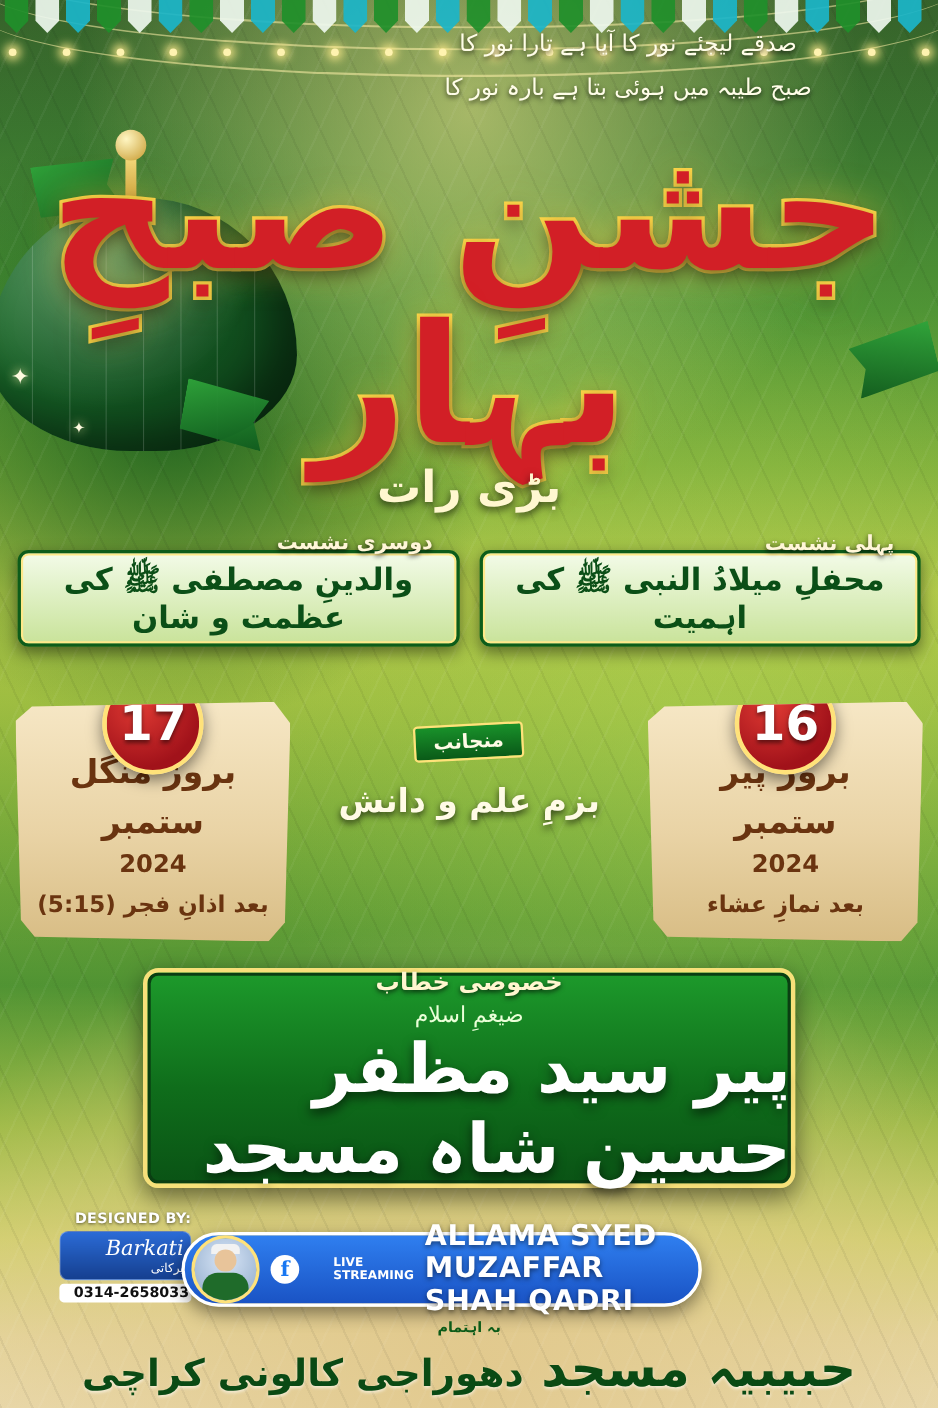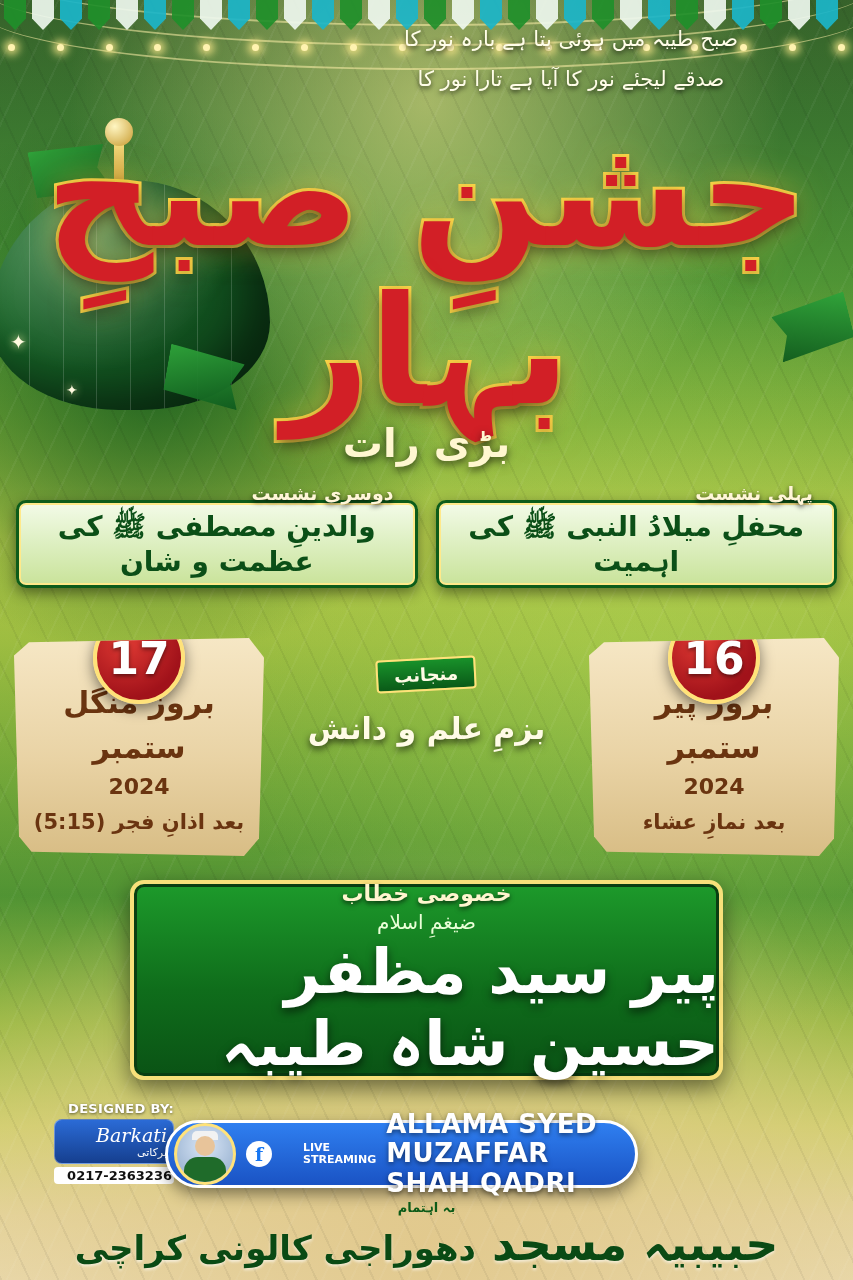--- a/index.html
+++ b/index.html
@@ -387,22 +387,22 @@
       </div>
     </div>
     <div class="finial"></div>
     <div class="green-flag gf2"></div>
     <span class="sparkle" style="left:40px; top:210px;">✦</span>
     <span class="sparkle" style="left:96px; top:262px; font-size:14px;">✦</span>
   </div>
   <div class="green-flag gf3" style="position:absolute; right:2px; top:300px;"></div>
 
   <div class="couplet">
+    <div>صدقے لیجئے نور کا آیا ہے تارا نور کا</div>
     <div>صبح طیبہ میں ہوئی بتا ہے بارہ نور کا</div>
-    <div>صدقے لیجئے نور کا آیا ہے تارا نور کا</div>
   </div>
 
   <div class="title-block">
     <div class="title-main">جشنِ صبحِ بہار</div>
     <div class="title-sub">بڑی رات</div>
   </div>
 
   <div class="sessions">
     <div class="session">
       <div class="session-tag">پہلی نشست</div>
@@ -441,30 +441,30 @@
         <span class="scroll-month">ستمبر</span>
         <span class="scroll-year">2024</span>
         <span class="scroll-time">بعد اذانِ فجر (5:15)</span>
       </div>
     </div>
   </div>
 
   <div class="speaker-panel">
     <div class="speaker-label">خصوصی خطاب</div>
     <div class="speaker-pre">ضیغمِ اسلام</div>
-    <div class="speaker-name">پیر سید مظفر حسین شاہ طیبہ</div>
+    <div class="speaker-name">پیر سید مظفر حسین شاہ مسجد</div>
   </div>
 
   <div class="designer">
     <div class="designer-title">DESIGNED BY:</div>
     <div class="designer-logo">
       <div class="bn">Barkati</div>
       <div class="ur">برکاتی</div>
     </div>
-    <div class="designer-phone">0217-2363236</div>
+    <div class="designer-phone">0314-2658033</div>
   </div>
 
   <div class="live-strip">
     <div class="live-photo">
       <span class="cap"></span>
         <span class="head"></span>
         <span class="body"></span>
     </div>
     <div class="fb-badge">
       <span class="fb-circle">f</span>

